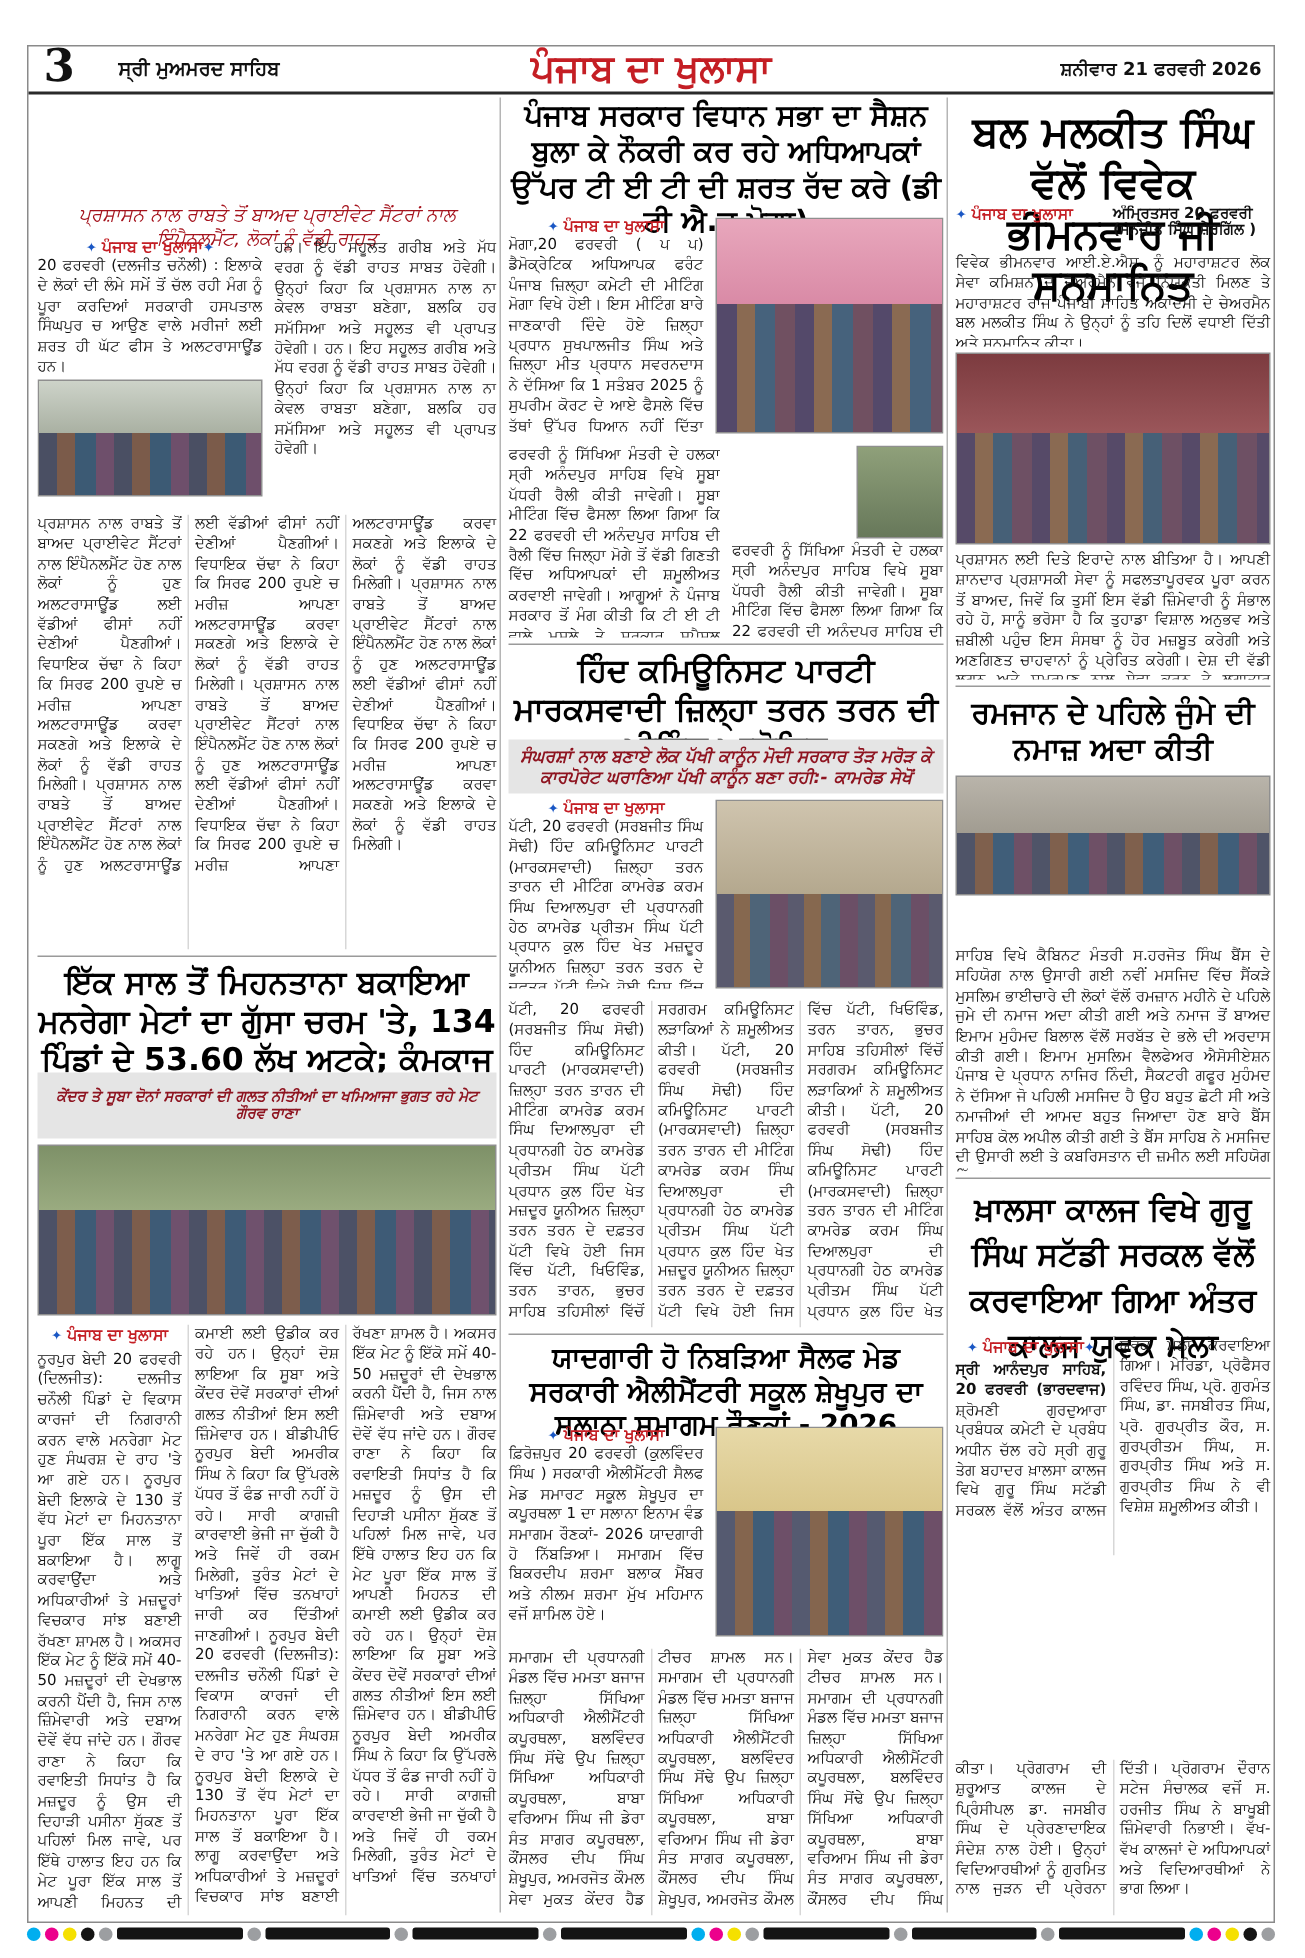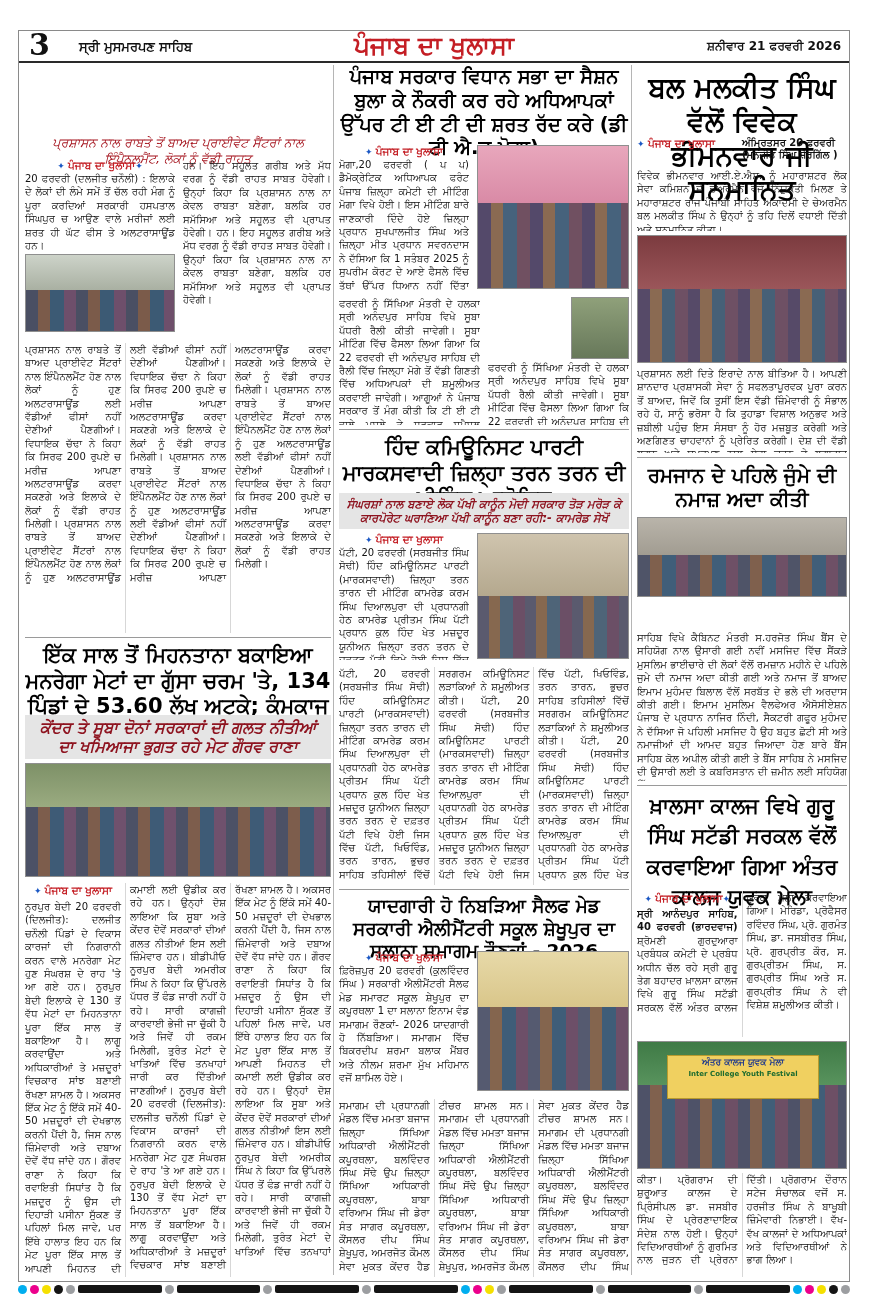--- a/index.html
+++ b/index.html
@@ -45,21 +45,21 @@
   .bar{height:8px;flex:1 1 auto;background:#141414;border-radius:2px;}
   .d-c{background:#00aeef}.d-m{background:#ec008c}.d-y{background:#f5e000}.d-k{background:#141414}.d-g{background:#9c9ea1}
 </style>
 </head>
 <body>
 
 <div class="frame">
 
   <div class="hdr">
     <div class="pageno">3</div>
-    <div class="edition">ਸ੍ਰੀ ਮੁਸਮਰਪਣ ਸਾਹਿਬ</div>
+    <div class="edition">ਸ੍ਰੀ ਮੁਅਮਰਦ ਸਾਹਿਬ</div>
     <div class="masthead">ਪੰਜਾਬ ਦਾ ਖੁਲਾਸਾ</div>
     <div class="hdate">ਸ਼ਨੀਵਾਰ 21 ਫਰਵਰੀ 2026</div>
   </div>
 
   <div class="vrule" style="left:314px;"></div>
   <div class="vrule" style="left:612px;"></div>
 
   <div class="colgrp col-left">
     <div class="blk subred" style="top:70px;font-size:12.5px;">ਪ੍ਰਸ਼ਾਸਨ ਨਾਲ ਰਾਬਤੇ ਤੋਂ ਬਾਅਦ ਪ੍ਰਾਈਵੇਟ ਸੈਂਟਰਾਂ ਨਾਲ ਇੰਪੈਨਲਮੈਂਟ, ਲੋਕਾਂ ਨੂੰ ਵੱਡੀ ਰਾਹਤ</div>
     <div class="blk row" style="top:94px;height:178px;">
@@ -67,21 +67,21 @@
         <div class="byline"><span class="star">✦</span> <span class="tag">ਪੰਜਾਬ ਦਾ ਖੁਲਾਸਾ</span><span class="star">✦</span></div>
         <div class="bd" style="height:80px;">20 ਫਰਵਰੀ (ਦਲਜੀਤ ਚਨੌਲੀ) : ਇਲਾਕੇ ਦੇ ਲੋਕਾਂ ਦੀ ਲੰਮੇ ਸਮੇਂ ਤੋਂ ਚੱਲ ਰਹੀ ਮੰਗ ਨੂੰ ਪੂਰਾ ਕਰਦਿਆਂ ਸਰਕਾਰੀ ਹਸਪਤਾਲ ਸਿੰਘਪੁਰ ਚ ਆਉਣ ਵਾਲੇ ਮਰੀਜਾਂ ਲਈ ਸ਼ਰਤ ਹੀ ਘੱਟ ਫੀਸ ਤੇ ਅਲਟਰਾਸਾਊਂਡ ਹਨ।</div>
         <div class="photo ph-crowd" style="width:150px;height:78px;margin-top:2px;"></div>
       </div>
       <div class="bd" style="flex:1;">ਹਨ। ਇਹ ਸਹੂਲਤ ਗਰੀਬ ਅਤੇ ਮੱਧ ਵਰਗ ਨੂੰ ਵੱਡੀ ਰਾਹਤ ਸਾਬਤ ਹੋਵੇਗੀ। ਉਨ੍ਹਾਂ ਕਿਹਾ ਕਿ ਪ੍ਰਸ਼ਾਸਨ ਨਾਲ ਨਾ ਕੇਵਲ ਰਾਬਤਾ ਬਣੇਗਾ, ਬਲਕਿ ਹਰ ਸਮੱਸਿਆ ਅਤੇ ਸਹੂਲਤ ਵੀ ਪ੍ਰਾਪਤ ਹੋਵੇਗੀ। ਹਨ। ਇਹ ਸਹੂਲਤ ਗਰੀਬ ਅਤੇ ਮੱਧ ਵਰਗ ਨੂੰ ਵੱਡੀ ਰਾਹਤ ਸਾਬਤ ਹੋਵੇਗੀ। ਉਨ੍ਹਾਂ ਕਿਹਾ ਕਿ ਪ੍ਰਸ਼ਾਸਨ ਨਾਲ ਨਾ ਕੇਵਲ ਰਾਬਤਾ ਬਣੇਗਾ, ਬਲਕਿ ਹਰ ਸਮੱਸਿਆ ਅਤੇ ਸਹੂਲਤ ਵੀ ਪ੍ਰਾਪਤ ਹੋਵੇਗੀ।</div>
     </div>
     <div class="blk bd c3" style="top:278px;height:290px;">ਪ੍ਰਸ਼ਾਸਨ ਨਾਲ ਰਾਬਤੇ ਤੋਂ ਬਾਅਦ ਪ੍ਰਾਈਵੇਟ ਸੈਂਟਰਾਂ ਨਾਲ ਇੰਪੈਨਲਮੈਂਟ ਹੋਣ ਨਾਲ ਲੋਕਾਂ ਨੂੰ ਹੁਣ ਅਲਟਰਾਸਾਊਂਡ ਲਈ ਵੱਡੀਆਂ ਫੀਸਾਂ ਨਹੀਂ ਦੇਣੀਆਂ ਪੈਣਗੀਆਂ। ਵਿਧਾਇਕ ਚੱਢਾ ਨੇ ਕਿਹਾ ਕਿ ਸਿਰਫ 200 ਰੁਪਏ ਚ ਮਰੀਜ਼ ਆਪਣਾ ਅਲਟਰਾਸਾਊਂਡ ਕਰਵਾ ਸਕਣਗੇ ਅਤੇ ਇਲਾਕੇ ਦੇ ਲੋਕਾਂ ਨੂੰ ਵੱਡੀ ਰਾਹਤ ਮਿਲੇਗੀ। ਪ੍ਰਸ਼ਾਸਨ ਨਾਲ ਰਾਬਤੇ ਤੋਂ ਬਾਅਦ ਪ੍ਰਾਈਵੇਟ ਸੈਂਟਰਾਂ ਨਾਲ ਇੰਪੈਨਲਮੈਂਟ ਹੋਣ ਨਾਲ ਲੋਕਾਂ ਨੂੰ ਹੁਣ ਅਲਟਰਾਸਾਊਂਡ ਲਈ ਵੱਡੀਆਂ ਫੀਸਾਂ ਨਹੀਂ ਦੇਣੀਆਂ ਪੈਣਗੀਆਂ। ਵਿਧਾਇਕ ਚੱਢਾ ਨੇ ਕਿਹਾ ਕਿ ਸਿਰਫ 200 ਰੁਪਏ ਚ ਮਰੀਜ਼ ਆਪਣਾ ਅਲਟਰਾਸਾਊਂਡ ਕਰਵਾ ਸਕਣਗੇ ਅਤੇ ਇਲਾਕੇ ਦੇ ਲੋਕਾਂ ਨੂੰ ਵੱਡੀ ਰਾਹਤ ਮਿਲੇਗੀ। ਪ੍ਰਸ਼ਾਸਨ ਨਾਲ ਰਾਬਤੇ ਤੋਂ ਬਾਅਦ ਪ੍ਰਾਈਵੇਟ ਸੈਂਟਰਾਂ ਨਾਲ ਇੰਪੈਨਲਮੈਂਟ ਹੋਣ ਨਾਲ ਲੋਕਾਂ ਨੂੰ ਹੁਣ ਅਲਟਰਾਸਾਊਂਡ ਲਈ ਵੱਡੀਆਂ ਫੀਸਾਂ ਨਹੀਂ ਦੇਣੀਆਂ ਪੈਣਗੀਆਂ। ਵਿਧਾਇਕ ਚੱਢਾ ਨੇ ਕਿਹਾ ਕਿ ਸਿਰਫ 200 ਰੁਪਏ ਚ ਮਰੀਜ਼ ਆਪਣਾ ਅਲਟਰਾਸਾਊਂਡ ਕਰਵਾ ਸਕਣਗੇ ਅਤੇ ਇਲਾਕੇ ਦੇ ਲੋਕਾਂ ਨੂੰ ਵੱਡੀ ਰਾਹਤ ਮਿਲੇਗੀ। ਪ੍ਰਸ਼ਾਸਨ ਨਾਲ ਰਾਬਤੇ ਤੋਂ ਬਾਅਦ ਪ੍ਰਾਈਵੇਟ ਸੈਂਟਰਾਂ ਨਾਲ ਇੰਪੈਨਲਮੈਂਟ ਹੋਣ ਨਾਲ ਲੋਕਾਂ ਨੂੰ ਹੁਣ ਅਲਟਰਾਸਾਊਂਡ ਲਈ ਵੱਡੀਆਂ ਫੀਸਾਂ ਨਹੀਂ ਦੇਣੀਆਂ ਪੈਣਗੀਆਂ। ਵਿਧਾਇਕ ਚੱਢਾ ਨੇ ਕਿਹਾ ਕਿ ਸਿਰਫ 200 ਰੁਪਏ ਚ ਮਰੀਜ਼ ਆਪਣਾ ਅਲਟਰਾਸਾਊਂਡ ਕਰਵਾ ਸਕਣਗੇ ਅਤੇ ਇਲਾਕੇ ਦੇ ਲੋਕਾਂ ਨੂੰ ਵੱਡੀ ਰਾਹਤ ਮਿਲੇਗੀ।</div>
     <div class="hrule" style="top:572px;"></div>
 
     <div class="blk hl" style="top:578px;font-size:21px;">ਇੱਕ ਸਾਲ ਤੋਂ ਮਿਹਨਤਾਨਾ ਬਕਾਇਆ ਮਨਰੇਗਾ ਮੇਟਾਂ ਦਾ ਗੁੱਸਾ ਚਰਮ 'ਤੇ, 134 ਪਿੰਡਾਂ ਦੇ 53.60 ਲੱਖ ਅਟਕੇ; ਕੰਮਕਾਜ ਠੱਪ ਕਰਨ ਦੀ ਚੇਤਾਵਨੀ</div>
-    <div class="blk pinkbox" style="top:650px;height:44px;font-size:16px;">ਕੇਂਦਰ ਤੇ ਸੂਬਾ ਦੋਨਾਂ ਸਰਕਾਰਾਂ ਦੀ ਗਲਤ ਨੀਤੀਆਂ ਦਾ ਖਮਿਆਜਾ ਭੁਗਤ ਰਹੇ ਮੇਟ ਗੌਰਵ ਰਾਣਾ</div>
+    <div class="blk pinkbox" style="top:650px;height:44px;font-size:10px;">ਕੇਂਦਰ ਤੇ ਸੂਬਾ ਦੋਨਾਂ ਸਰਕਾਰਾਂ ਦੀ ਗਲਤ ਨੀਤੀਆਂ ਦਾ ਖਮਿਆਜਾ ਭੁਗਤ ਰਹੇ ਮੇਟ ਗੌਰਵ ਰਾਣਾ</div>
     <div class="blk photo ph-trees" style="top:698px;height:114px;"></div>
     <div class="blk" style="top:818px;height:394px;">
       <div class="bd c3" style="height:394px;">
         <div class="byline" style="margin-bottom:3px;"><span class="star">✦</span> <span class="tag">ਪੰਜਾਬ ਦਾ ਖੁਲਾਸਾ</span></div>
         <span>ਨੂਰਪੁਰ ਬੇਦੀ 20 ਫਰਵਰੀ (ਦਿਲਜੀਤ): ਦਲਜੀਤ ਚਨੌਲੀ ਪਿੰਡਾਂ ਦੇ ਵਿਕਾਸ ਕਾਰਜਾਂ ਦੀ ਨਿਗਰਾਨੀ ਕਰਨ ਵਾਲੇ ਮਨਰੇਗਾ ਮੇਟ ਹੁਣ ਸੰਘਰਸ਼ ਦੇ ਰਾਹ 'ਤੇ ਆ ਗਏ ਹਨ। ਨੂਰਪੁਰ ਬੇਦੀ ਇਲਾਕੇ ਦੇ 130 ਤੋਂ ਵੱਧ ਮੇਟਾਂ ਦਾ ਮਿਹਨਤਾਨਾ ਪੂਰਾ ਇੱਕ ਸਾਲ ਤੋਂ ਬਕਾਇਆ ਹੈ। ਲਾਗੂ ਕਰਵਾਉਂਦਾ ਅਤੇ ਅਧਿਕਾਰੀਆਂ ਤੇ ਮਜ਼ਦੂਰਾਂ ਵਿਚਕਾਰ ਸਾਂਝ ਬਣਾਈ ਰੱਖਣਾ ਸ਼ਾਮਲ ਹੈ। ਅਕਸਰ ਇੱਕ ਮੇਟ ਨੂੰ ਇੱਕੋ ਸਮੇਂ 40-50 ਮਜ਼ਦੂਰਾਂ ਦੀ ਦੇਖਭਾਲ ਕਰਨੀ ਪੈਂਦੀ ਹੈ, ਜਿਸ ਨਾਲ ਜ਼ਿੰਮੇਵਾਰੀ ਅਤੇ ਦਬਾਅ ਦੋਵੇਂ ਵੱਧ ਜਾਂਦੇ ਹਨ। ਗੌਰਵ ਰਾਣਾ ਨੇ ਕਿਹਾ ਕਿ ਰਵਾਇਤੀ ਸਿਧਾਂਤ ਹੈ ਕਿ ਮਜ਼ਦੂਰ ਨੂੰ ਉਸ ਦੀ ਦਿਹਾੜੀ ਪਸੀਨਾ ਸੁੱਕਣ ਤੋਂ ਪਹਿਲਾਂ ਮਿਲ ਜਾਵੇ, ਪਰ ਇੱਥੇ ਹਾਲਾਤ ਇਹ ਹਨ ਕਿ ਮੇਟ ਪੂਰਾ ਇੱਕ ਸਾਲ ਤੋਂ ਆਪਣੀ ਮਿਹਨਤ ਦੀ ਕਮਾਈ ਲਈ ਉਡੀਕ ਕਰ ਰਹੇ ਹਨ। ਉਨ੍ਹਾਂ ਦੋਸ਼ ਲਾਇਆ ਕਿ ਸੂਬਾ ਅਤੇ ਕੇਂਦਰ ਦੋਵੇਂ ਸਰਕਾਰਾਂ ਦੀਆਂ ਗਲਤ ਨੀਤੀਆਂ ਇਸ ਲਈ ਜ਼ਿੰਮੇਵਾਰ ਹਨ। ਬੀਡੀਪੀਓ ਨੂਰਪੁਰ ਬੇਦੀ ਅਮਰੀਕ ਸਿੰਘ ਨੇ ਕਿਹਾ ਕਿ ਉੱਪਰਲੇ ਪੱਧਰ ਤੋਂ ਫੰਡ ਜਾਰੀ ਨਹੀਂ ਹੋ ਰਹੇ। ਸਾਰੀ ਕਾਗਜ਼ੀ ਕਾਰਵਾਈ ਭੇਜੀ ਜਾ ਚੁੱਕੀ ਹੈ ਅਤੇ ਜਿਵੇਂ ਹੀ ਰਕਮ ਮਿਲੇਗੀ, ਤੁਰੰਤ ਮੇਟਾਂ ਦੇ ਖਾਤਿਆਂ ਵਿੱਚ ਤਨਖਾਹਾਂ ਜਾਰੀ ਕਰ ਦਿੱਤੀਆਂ ਜਾਣਗੀਆਂ। ਨੂਰਪੁਰ ਬੇਦੀ 20 ਫਰਵਰੀ (ਦਿਲਜੀਤ): ਦਲਜੀਤ ਚਨੌਲੀ ਪਿੰਡਾਂ ਦੇ ਵਿਕਾਸ ਕਾਰਜਾਂ ਦੀ ਨਿਗਰਾਨੀ ਕਰਨ ਵਾਲੇ ਮਨਰੇਗਾ ਮੇਟ ਹੁਣ ਸੰਘਰਸ਼ ਦੇ ਰਾਹ 'ਤੇ ਆ ਗਏ ਹਨ। ਨੂਰਪੁਰ ਬੇਦੀ ਇਲਾਕੇ ਦੇ 130 ਤੋਂ ਵੱਧ ਮੇਟਾਂ ਦਾ ਮਿਹਨਤਾਨਾ ਪੂਰਾ ਇੱਕ ਸਾਲ ਤੋਂ ਬਕਾਇਆ ਹੈ। ਲਾਗੂ ਕਰਵਾਉਂਦਾ ਅਤੇ ਅਧਿਕਾਰੀਆਂ ਤੇ ਮਜ਼ਦੂਰਾਂ ਵਿਚਕਾਰ ਸਾਂਝ ਬਣਾਈ ਰੱਖਣਾ ਸ਼ਾਮਲ ਹੈ। ਅਕਸਰ ਇੱਕ ਮੇਟ ਨੂੰ ਇੱਕੋ ਸਮੇਂ 40-50 ਮਜ਼ਦੂਰਾਂ ਦੀ ਦੇਖਭਾਲ ਕਰਨੀ ਪੈਂਦੀ ਹੈ, ਜਿਸ ਨਾਲ ਜ਼ਿੰਮੇਵਾਰੀ ਅਤੇ ਦਬਾਅ ਦੋਵੇਂ ਵੱਧ ਜਾਂਦੇ ਹਨ। ਗੌਰਵ ਰਾਣਾ ਨੇ ਕਿਹਾ ਕਿ ਰਵਾਇਤੀ ਸਿਧਾਂਤ ਹੈ ਕਿ ਮਜ਼ਦੂਰ ਨੂੰ ਉਸ ਦੀ ਦਿਹਾੜੀ ਪਸੀਨਾ ਸੁੱਕਣ ਤੋਂ ਪਹਿਲਾਂ ਮਿਲ ਜਾਵੇ, ਪਰ ਇੱਥੇ ਹਾਲਾਤ ਇਹ ਹਨ ਕਿ ਮੇਟ ਪੂਰਾ ਇੱਕ ਸਾਲ ਤੋਂ ਆਪਣੀ ਮਿਹਨਤ ਦੀ ਕਮਾਈ ਲਈ ਉਡੀਕ ਕਰ ਰਹੇ ਹਨ। ਉਨ੍ਹਾਂ ਦੋਸ਼ ਲਾਇਆ ਕਿ ਸੂਬਾ ਅਤੇ ਕੇਂਦਰ ਦੋਵੇਂ ਸਰਕਾਰਾਂ ਦੀਆਂ ਗਲਤ ਨੀਤੀਆਂ ਇਸ ਲਈ ਜ਼ਿੰਮੇਵਾਰ ਹਨ। ਬੀਡੀਪੀਓ ਨੂਰਪੁਰ ਬੇਦੀ ਅਮਰੀਕ ਸਿੰਘ ਨੇ ਕਿਹਾ ਕਿ ਉੱਪਰਲੇ ਪੱਧਰ ਤੋਂ ਫੰਡ ਜਾਰੀ ਨਹੀਂ ਹੋ ਰਹੇ। ਸਾਰੀ ਕਾਗਜ਼ੀ ਕਾਰਵਾਈ ਭੇਜੀ ਜਾ ਚੁੱਕੀ ਹੈ ਅਤੇ ਜਿਵੇਂ ਹੀ ਰਕਮ ਮਿਲੇਗੀ, ਤੁਰੰਤ ਮੇਟਾਂ ਦੇ ਖਾਤਿਆਂ ਵਿੱਚ ਤਨਖਾਹਾਂ ਜਾਰੀ ਕਰ ਦਿੱਤੀਆਂ ਜਾਣਗੀਆਂ।</span>
       </div>
     </div>
   </div>
 
   <div class="colgrp col-mid">
@@ -138,28 +138,22 @@
 
     <div class="blk hl" style="top:398px;font-size:20px;">ਰਮਜਾਨ ਦੇ ਪਹਿਲੇ ਜੁੰਮੇ ਦੀ ਨਮਾਜ਼ ਅਦਾ ਕੀਤੀ</div>
     <div class="blk photo ph-wall" style="top:452px;height:80px;"></div>
     <div class="blk bd" style="top:566px;height:150px;">ਸਾਹਿਬ ਵਿਖੇ ਕੈਬਿਨਟ ਮੰਤਰੀ ਸ.ਹਰਜੋਤ ਸਿੰਘ ਬੈਂਸ ਦੇ ਸਹਿਯੋਗ ਨਾਲ ਉਸਾਰੀ ਗਈ ਨਵੀਂ ਮਸਜਿਦ ਵਿੱਚ ਸੈਂਕੜੇ ਮੁਸਲਿਮ ਭਾਈਚਾਰੇ ਦੀ ਲੋਕਾਂ ਵੱਲੋਂ ਰਮਜ਼ਾਨ ਮਹੀਨੇ ਦੇ ਪਹਿਲੇ ਜੁਮੇ ਦੀ ਨਮਾਜ ਅਦਾ ਕੀਤੀ ਗਈ ਅਤੇ ਨਮਾਜ ਤੋਂ ਬਾਅਦ ਇਮਾਮ ਮੁਹੰਮਦ ਬਿਲਾਲ ਵੱਲੋਂ ਸਰਬੱਤ ਦੇ ਭਲੇ ਦੀ ਅਰਦਾਸ ਕੀਤੀ ਗਈ। ਇਮਾਮ ਮੁਸਲਿਮ ਵੈਲਫੇਅਰ ਐਸੋਸੀਏਸ਼ਨ ਪੰਜਾਬ ਦੇ ਪ੍ਰਧਾਨ ਨਾਜਿਰ ਨਿੰਦੀ, ਸੈਕਟਰੀ ਗਫੂਰ ਮੁਹੰਮਦ ਨੇ ਦੱਸਿਆ ਜੋ ਪਹਿਲੀ ਮਸਜਿਦ ਹੈ ਉਹ ਬਹੁਤ ਛੋਟੀ ਸੀ ਅਤੇ ਨਮਾਜੀਆਂ ਦੀ ਆਮਦ ਬਹੁਤ ਜਿਆਦਾ ਹੋਣ ਬਾਰੇ ਬੈਂਸ ਸਾਹਿਬ ਕੋਲ ਅਪੀਲ ਕੀਤੀ ਗਈ ਤੇ ਬੈਂਸ ਸਾਹਿਬ ਨੇ ਮਸਜਿਦ ਦੀ ਉਸਾਰੀ ਲਈ ਤੇ ਕਬਰਿਸਤਾਨ ਦੀ ਜ਼ਮੀਨ ਲਈ ਸਹਿਯੋਗ ਦਿੱਤਾ।</div>
     <div class="hrule" style="top:720px;"></div>
 
     <div class="blk hl" style="top:726px;font-size:21px;line-height:1.45;">ਖ਼ਾਲਸਾ ਕਾਲਜ ਵਿਖੇ ਗੁਰੂ ਸਿੰਘ ਸਟੱਡੀ ਸਰਕਲ ਵੱਲੋਂ ਕਰਵਾਇਆ ਗਿਆ ਅੰਤਰ ਕਾਲਜ ਯੁਵਕ ਮੇਲਾ</div>
     <div class="blk" style="top:826px;height:146px;">
       <div class="bd c2" style="height:146px;">
         <div class="byline" style="margin-bottom:2px;"><span class="star">✦</span> <span class="tag">ਪੰਜਾਬ ਦਾ ਖੁਲਾਸਾ</span><span class="star">✦</span></div>
-        <span class="dateline">ਸ੍ਰੀ ਆਨੰਦਪੁਰ ਸਾਹਿਬ, 40 ਫਰਵਰੀ (ਭਾਰਦਵਾਜ)</span>
+        <span class="dateline">ਸ੍ਰੀ ਆਨੰਦਪੁਰ ਸਾਹਿਬ, 20 ਫਰਵਰੀ (ਭਾਰਦਵਾਜ)</span>
         <span>ਸ਼੍ਰੋਮਣੀ ਗੁਰਦੁਆਰਾ ਪ੍ਰਬੰਧਕ ਕਮੇਟੀ ਦੇ ਪ੍ਰਬੰਧ ਅਧੀਨ ਚੱਲ ਰਹੇ ਸ੍ਰੀ ਗੁਰੂ ਤੇਗ ਬਹਾਦਰ ਖ਼ਾਲਸਾ ਕਾਲਜ ਵਿਖੇ ਗੁਰੂ ਸਿੰਘ ਸਟੱਡੀ ਸਰਕਲ ਵੱਲੋਂ ਅੰਤਰ ਕਾਲਜ ਯੁਵਕ ਮੇਲਾ ਕਰਵਾਇਆ ਗਿਆ। ਮੇਰਿਡਾ, ਪ੍ਰੋਫੈਸਰ ਰਵਿੰਦਰ ਸਿੰਘ, ਪ੍ਰੋ. ਗੁਰਮੰਤ ਸਿੰਘ, ਡਾ. ਜਸਬੀਰਤ ਸਿੰਘ, ਪ੍ਰੋ. ਗੁਰਪ੍ਰੀਤ ਕੌਰ, ਸ. ਗੁਰਪ੍ਰੀਤਮ ਸਿੰਘ, ਸ. ਗੁਰਪ੍ਰੀਤ ਸਿੰਘ ਅਤੇ ਸ. ਗੁਰਪ੍ਰੀਤ ਸਿੰਘ ਨੇ ਵੀ ਵਿਸ਼ੇਸ਼ ਸ਼ਮੂਲੀਅਤ ਕੀਤੀ।</span>
-      </div>
-    </div>
-    <div class="blk photo ph-green" style="top:976px;height:128px;">
-      <div class="banner">
-        <div>ਅੰਤਰ ਕਾਲਜ ਯੁਵਕ ਮੇਲਾ</div>
-        <div class="en">Inter College Youth Festival</div>
       </div>
     </div>
     <div class="blk bd c2" style="top:1108px;height:104px;">ਕੀਤਾ। ਪ੍ਰੋਗਰਾਮ ਦੀ ਸ਼ੁਰੂਆਤ ਕਾਲਜ ਦੇ ਪ੍ਰਿੰਸੀਪਲ ਡਾ. ਜਸਬੀਰ ਸਿੰਘ ਦੇ ਪ੍ਰੇਰਣਾਦਾਇਕ ਸੰਦੇਸ਼ ਨਾਲ ਹੋਈ। ਉਨ੍ਹਾਂ ਵਿਦਿਆਰਥੀਆਂ ਨੂੰ ਗੁਰਮਿਤ ਨਾਲ ਜੁੜਨ ਦੀ ਪ੍ਰੇਰਨਾ ਦਿੱਤੀ। ਪ੍ਰੋਗਰਾਮ ਦੌਰਾਨ ਸਟੇਜ ਸੰਚਾਲਕ ਵਜੋਂ ਸ. ਹਰਜੀਤ ਸਿੰਘ ਨੇ ਬਾਖੂਬੀ ਜ਼ਿੰਮੇਵਾਰੀ ਨਿਭਾਈ। ਵੱਖ-ਵੱਖ ਕਾਲਜਾਂ ਦੇ ਅਧਿਆਪਕਾਂ ਅਤੇ ਵਿਦਿਆਰਥੀਆਂ ਨੇ ਭਾਗ ਲਿਆ।</div>
   </div>
 </div>
 
 <div class="strip">
   <div class="dot d-c"></div>
   <div class="dot d-m"></div>
   <div class="dot d-y"></div>

